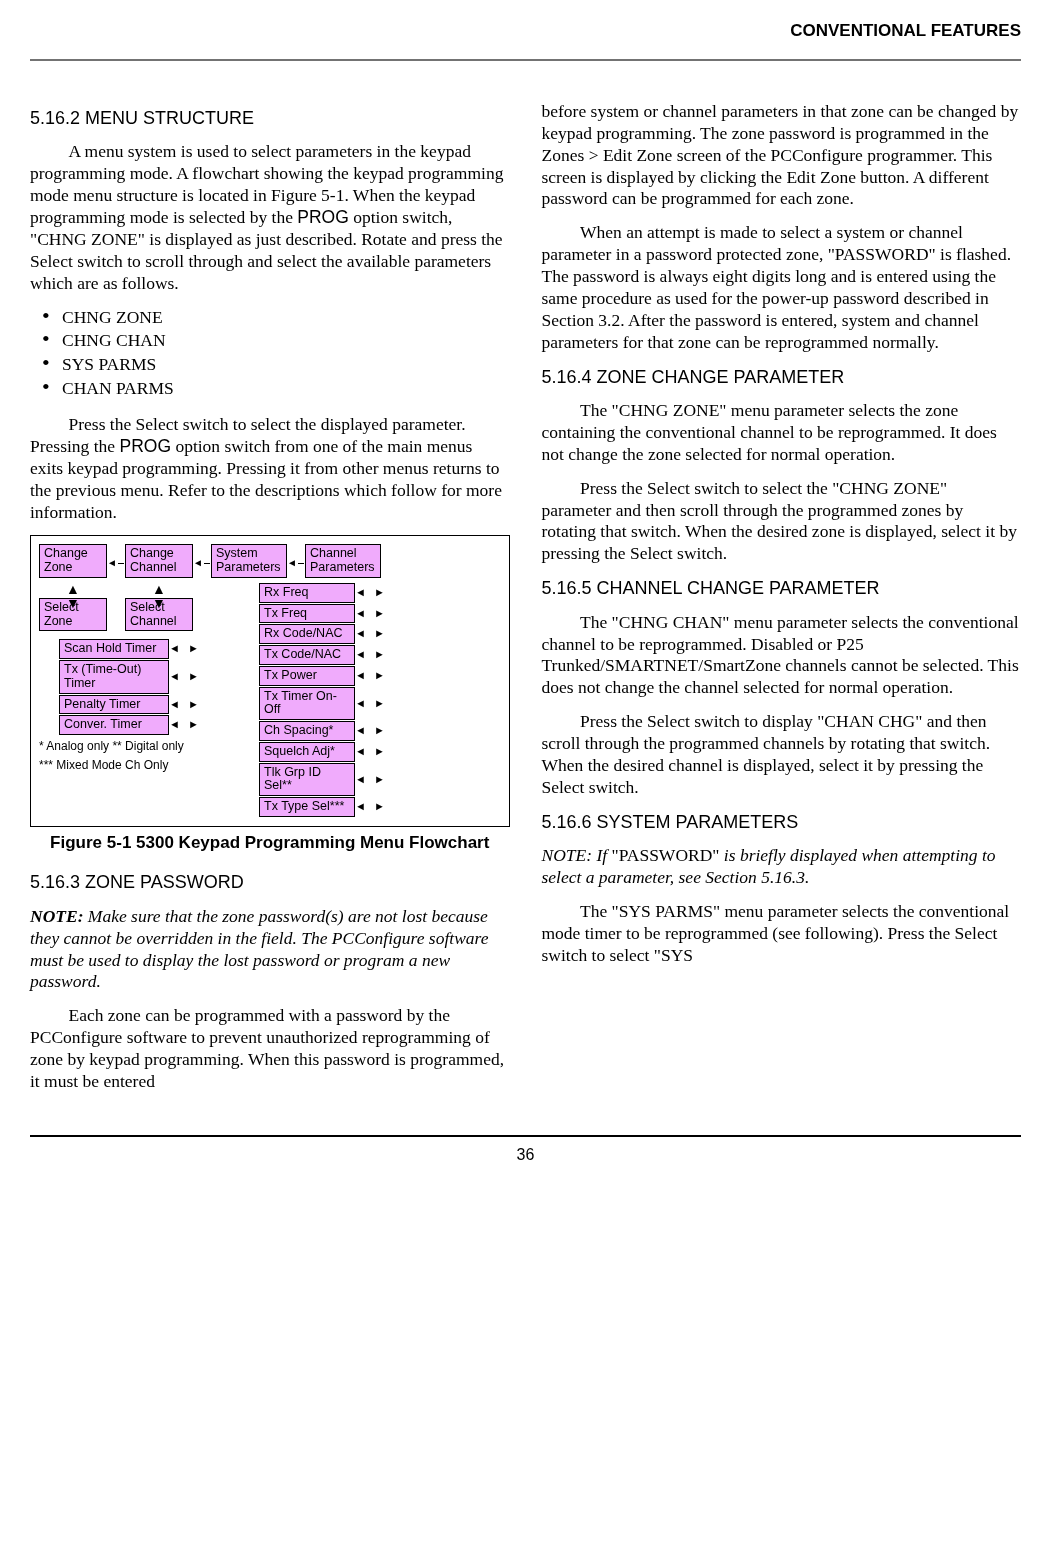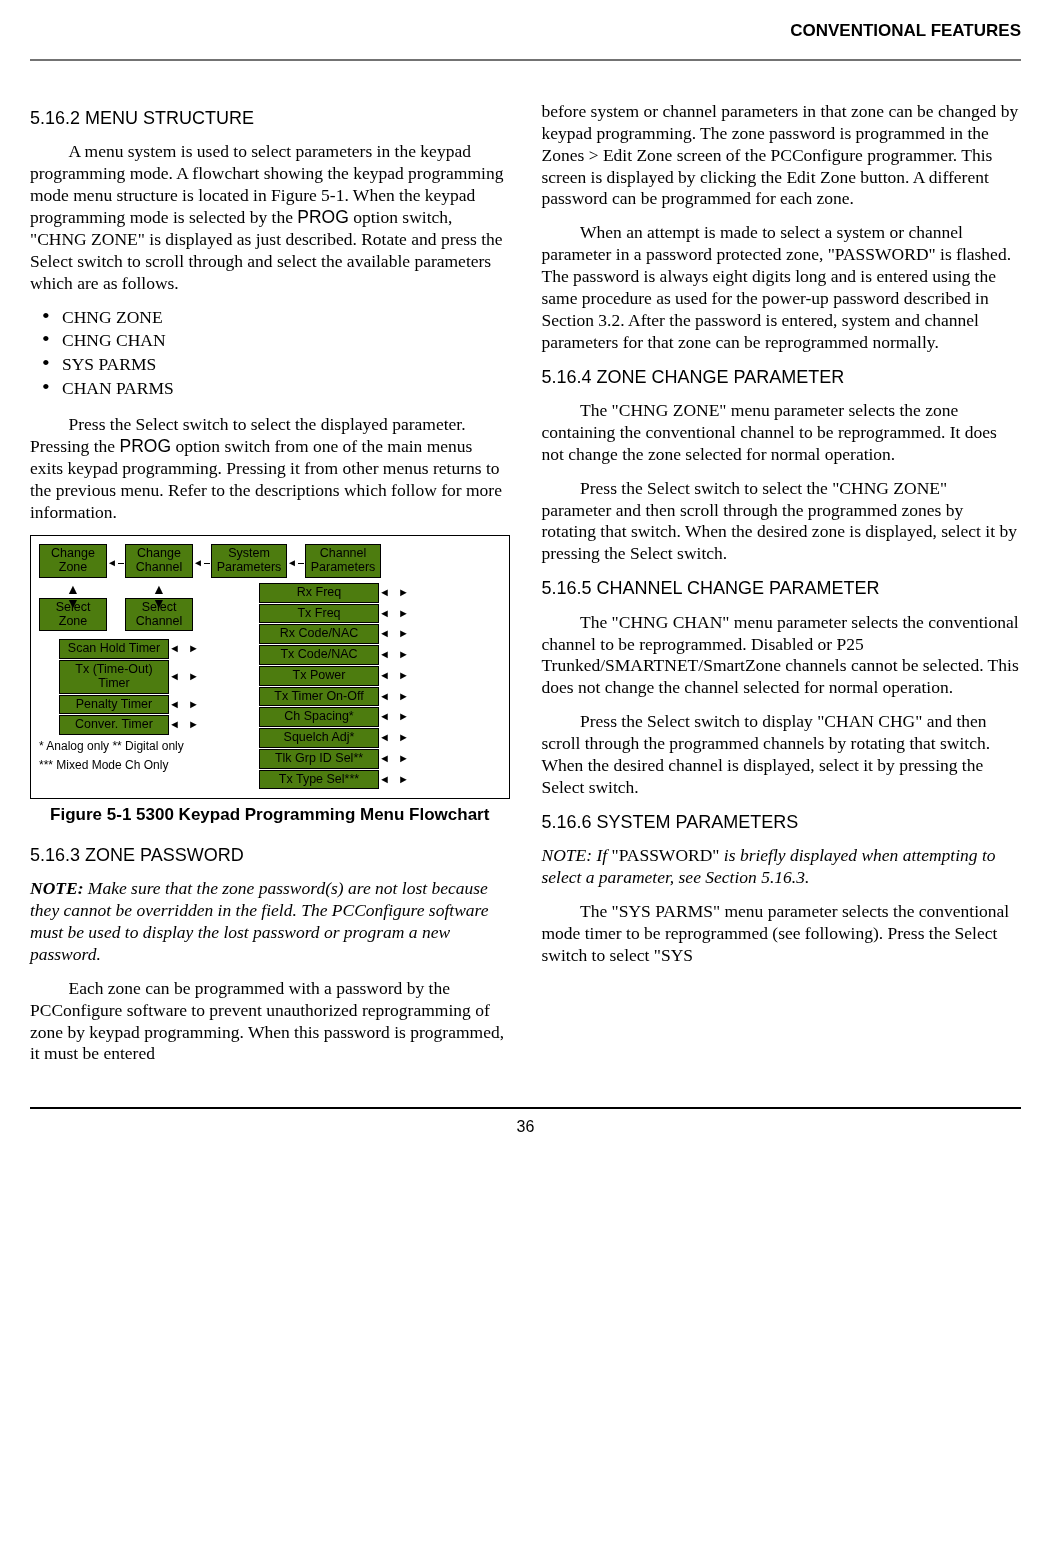--- a/index.html
+++ b/index.html
@@ -65,23 +65,23 @@
     border: 1px solid #000;
     padding: 8px;
     margin: 6px 0 6px 0;
     font-family: Arial, Helvetica, sans-serif;
     font-size: 12.5px;
   }
   .fc-row { display: flex; align-items: center; margin-bottom: 4px; }
   .fc-box {
     border: 1px solid #000;
     padding: 2px 4px;
-    text-align: center;
+    text-align: left;
     line-height: 1.1;
-    background: #4d7c0f;
+    background: #f0abfc;
     white-space: pre-line;
   }
   .fc-box.two { width: 68px; }
   .fc-box.wide { width: 76px; }
   .harr {
     width: 18px;
     text-align: center;
     font-size: 14px;
     line-height: 1;
   }
@@ -93,21 +93,21 @@
     text-align: center;
     font-size: 14px;
     height: 16px;
     line-height: 14px;
   }
   .param-item {
     display: flex;
     align-items: center;
     margin: 1px 0;
   }
-  .param-item .fc-box { width: 120px; }
+  .param-item .fc-box { width: 96px; }
   .param-item.sys .fc-box { width: 110px; }
   .param-item .harr-side {
     flex: 0 0 30px;
     text-align: center;
     font-size: 14px;
     display: flex;
     justify-content: space-between;
   }
   .param-item .harr-side span { font-size: 11px; }
   .foot-notes { margin-top: 4px; font-size: 12px; }

